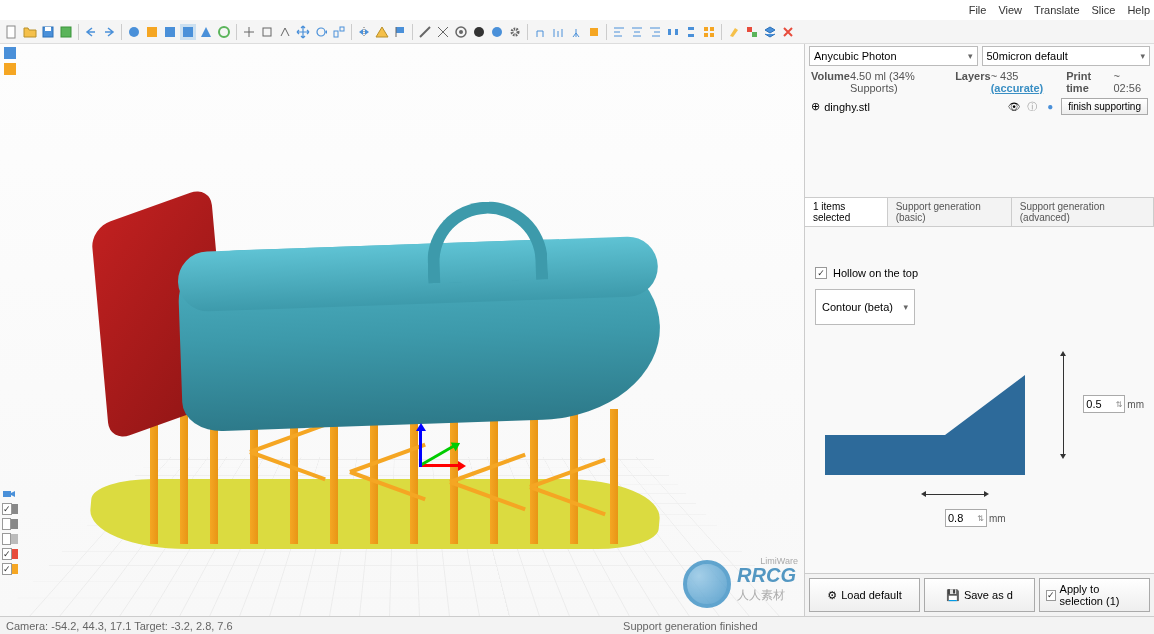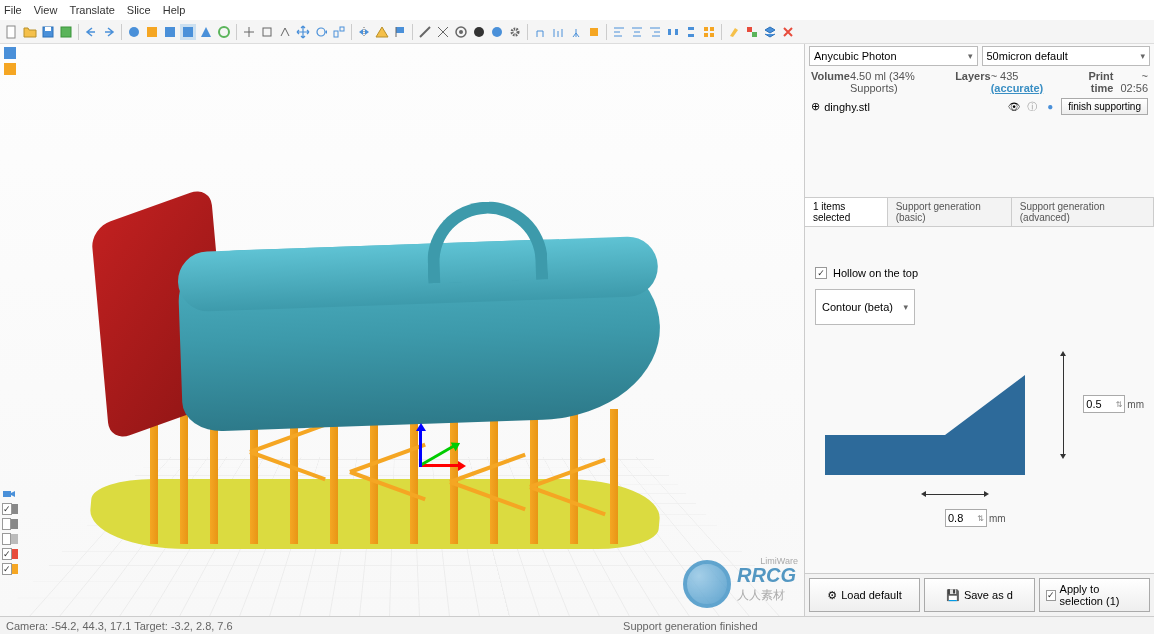--- a/index.html
+++ b/index.html
@@ -1,18 +1,18 @@
 <!DOCTYPE html>
 <html><head>
   <meta charset="utf-8">
   <style>
     * { margin: 0; padding: 0; box-sizing: border-box; font-family: "Segoe UI", Tahoma, sans-serif; font-size: 11px; }
     body { width: 1154px; height: 634px; background: #fff; display: flex; flex-direction: column; overflow: hidden; }
     
-    .menubar { height: 20px; display: flex; align-items: center; padding: 0 4px; gap: 12px; color: #333; }
+    .menubar { height: 20px; display: flex; align-items: center; padding: 0 4px; gap: 12px; color: #333; justify-content: flex-end; }
     .menubar span { cursor: pointer; }
     
     .toolbar { height: 24px; background: #f5f5f5; border-bottom: 1px solid #ddd; display: flex; align-items: center; padding: 0 4px; gap: 2px; }
     .tb-icon { width: 16px; height: 16px; display: inline-flex; align-items: center; justify-content: center; cursor: pointer; }
     .tb-sep { width: 1px; height: 16px; background: #ccc; margin: 0 2px; }
     
     .content { flex: 1; display: flex; overflow: hidden; }
     
     .viewport { flex: 1; position: relative; background: linear-gradient(180deg, #fdfdfd 0%, #f8f8f8 100%); overflow: hidden; }
     .grid-plane { position: absolute; bottom: 0; left: 0; right: 0; height: 70%; background-image: 
@@ -435,21 +435,21 @@
     </div>
     <div class="sp-info">
       <div class="sp-info-col">
         <span class="sp-info-label">Volume</span>
         <span>4.50 ml (34% Supports)</span>
       </div>
       <div class="sp-info-col">
         <span class="sp-info-label">Layers</span>
         <span><span>~ 435</span> <span class="sp-link">(accurate)</span></span>
       </div>
-      <div class="sp-info-col" style="text-align:right">
+      <div class="sp-info-col" style="text-align:left">
         <span class="sp-info-label">Print time</span>
         <span>~ 02:56</span>
       </div>
     </div>
 
     <div class="part-row">
       <span>⊕</span>
       <span class="part-name">dinghy.stl</span>
       <span class="part-icon">👁</span>
       <span class="part-icon" style="color:#999">ⓘ</span>

